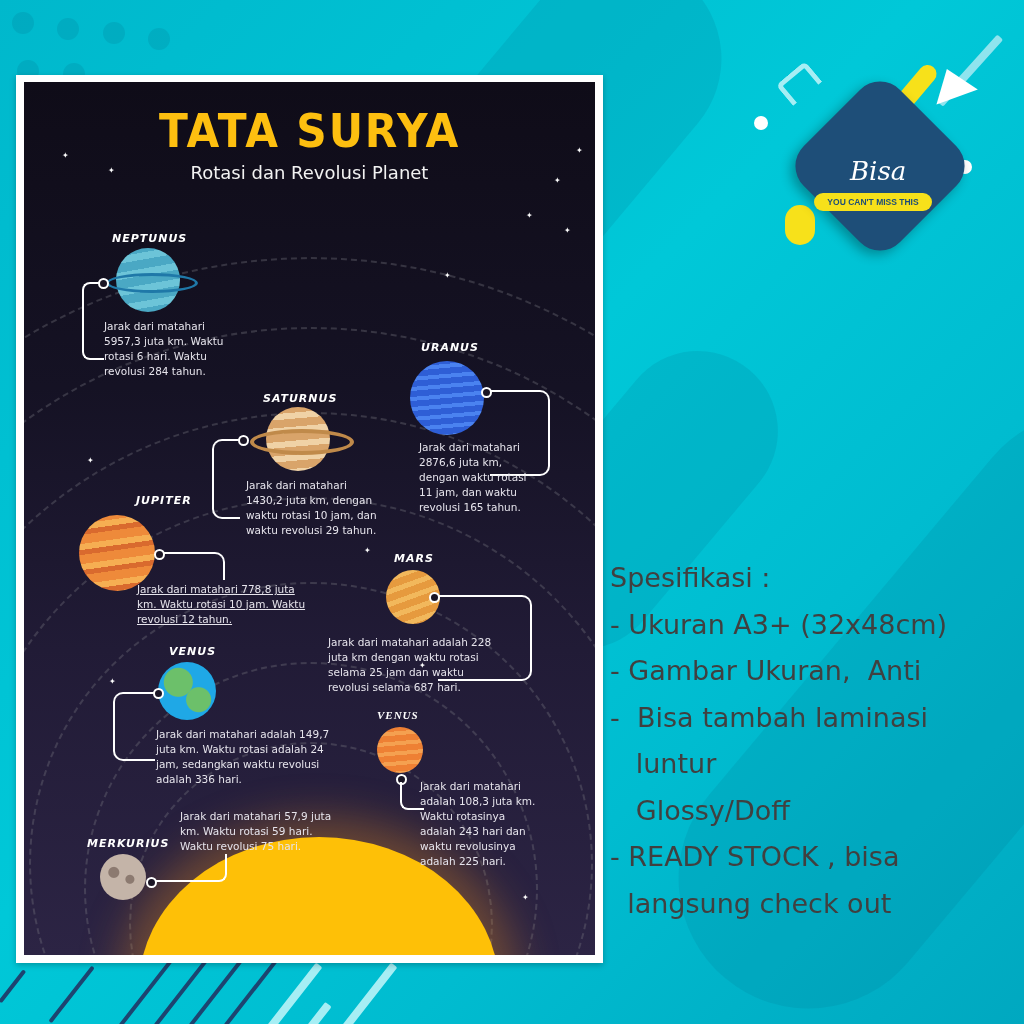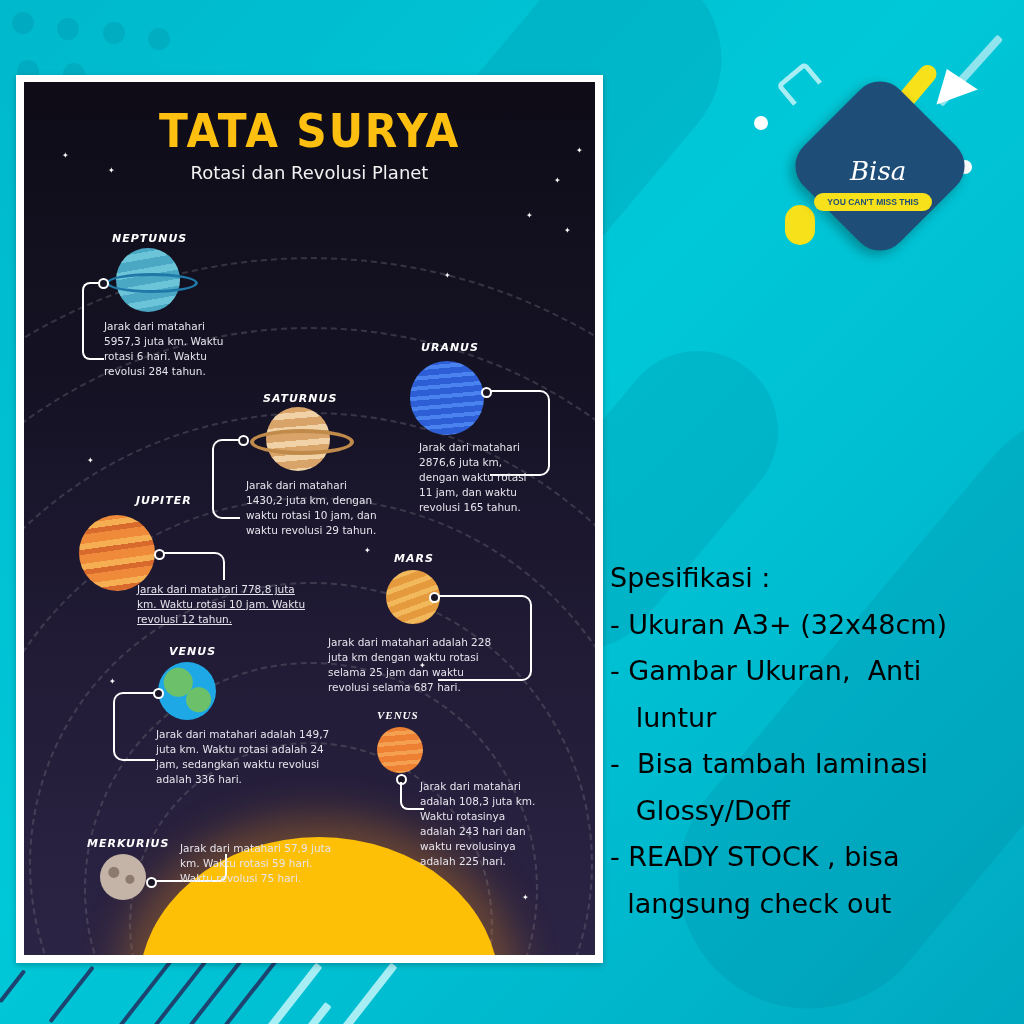--- a/index.html
+++ b/index.html
@@ -19,21 +19,21 @@
   .planet{position:absolute;border-radius:50%;}
   .plabel{position:absolute;color:#fff;font-family:"DejaVu Sans",sans-serif;font-weight:bold;font-size:11px;letter-spacing:1px;font-style:italic;}
   .ptext{position:absolute;color:#e6e4ec;font-family:"DejaVu Sans",sans-serif;font-size:10.5px;line-height:15px;}
   .connector{position:absolute;border:2px solid #fff;}
   .node{position:absolute;width:7px;height:7px;border:2px solid #fff;border-radius:50%;background:#1a1525;}
   .logo{position:absolute;left:790px;top:80px;width:180px;height:180px;}
   .logo-diamond{position:absolute;left:22px;top:18px;width:136px;height:136px;background:#1e4e78;border-radius:28px;transform:rotate(45deg);box-shadow:0 6px 12px rgba(0,0,0,0.3);}
   .logo-text{position:absolute;left:0;width:180px;top:38px;text-align:center;color:#e8eef4;font-family:"DejaVu Sans",sans-serif;font-weight:bold;font-size:31px;text-shadow:0 2px 2px rgba(0,0,0,0.35);}
   .logo-script{position:absolute;left:60px;top:76px;color:#fff;font-family:"DejaVu Serif",serif;font-style:italic;font-size:26px;}
   .logo-tag{position:absolute;left:24px;top:113px;width:118px;height:18px;background:#f7e11a;border-radius:9px;color:#1e4e78;font-size:8.5px;font-weight:bold;text-align:center;line-height:18px;}
-  .specs{position:absolute;left:610px;top:555px;color:#000000;font-family:"DejaVu Sans",sans-serif;font-size:27px;line-height:46.5px;}
+  .specs{position:absolute;left:610px;top:555px;color:#404040;font-family:"DejaVu Sans",sans-serif;font-size:27px;line-height:46.5px;}
   .specs div{white-space:pre;}
 </style>
 </head>
 <body>
 
 <div class="bg">
   <div class="blob" style="left:470px;top:-60px;width:200px;height:360px;border-radius:100px;transform:rotate(40deg);"></div>
   <div class="blob" style="left:560px;top:330px;width:160px;height:340px;border-radius:80px;transform:rotate(40deg);"></div>
   <div class="blob" style="left:820px;top:360px;width:260px;height:700px;border-radius:130px;transform:rotate(40deg);"></div>
   <div class="dot" style="left:12px;top:12px;width:22px;height:22px;"></div>
@@ -160,21 +160,21 @@
       <div>Waktu rotasinya</div>
       <div>adalah 243 hari dan</div>
       <div>waktu revolusinya</div>
       <div>adalah 225 hari.</div>
     </div>
 
     <div class="plabel" style="left:63px;top:755px;">MERKURIUS</div>
     <div class="planet" style="left:76px;top:772px;width:46px;height:46px;background:radial-gradient(circle at 30% 40%,#8c7a70 0 5px,transparent 6px),radial-gradient(circle at 65% 55%,#8c7a70 0 4px,transparent 5px),#c4b4a8;"></div>
     <div class="node" style="left:122px;top:795px;"></div>
     <div class="connector" style="left:131px;top:772px;width:70px;height:26px;border-left:none;border-top:none;border-radius:0 0 8px 0;"></div>
-    <div class="ptext" style="left:156px;top:727px;margin-top:32px;">
+    <div class="ptext" style="left:156px;top:727px;">
       <div>Jarak dari matahari 57,9 juta</div>
       <div>km. Waktu rotasi 59 hari.</div>
       <div>Waktu revolusi 75 hari.</div>
     </div>
   </div>
 </div>
 
 <div class="logo">
   <div style="position:absolute;left:115px;top:-20px;width:18px;height:60px;background:#f7e11a;border-radius:9px;transform:rotate(40deg);"></div>
   <div style="position:absolute;left:-10px;top:-10px;width:28px;height:22px;border:5px solid #a6eef4;border-bottom:none;border-radius:6px 6px 0 0;transform:rotate(-40deg);"></div>
@@ -184,18 +184,18 @@
   <div style="position:absolute;left:168px;top:80px;width:14px;height:14px;background:#fff;border-radius:50%;"></div>
   <div class="logo-diamond"></div>
   <div class="logo-script">Bisa</div>
   <div class="logo-tag">YOU CAN'T MISS THIS</div>
 </div>
 
 <div class="specs">
   <div>Spesifikasi :</div>
   <div>- Ukuran A3+ (32x48cm)</div>
   <div>- Gambar Ukuran,  Anti</div>
+  <div>-  Bisa tambah laminasi</div>
   <div>   luntur</div>
-  <div>-  Bisa tambah laminasi</div>
   <div>   Glossy/Doff</div>
   <div>- READY STOCK , bisa</div>
   <div>  langsung check out</div>
 </div>
 
 </body></html>

